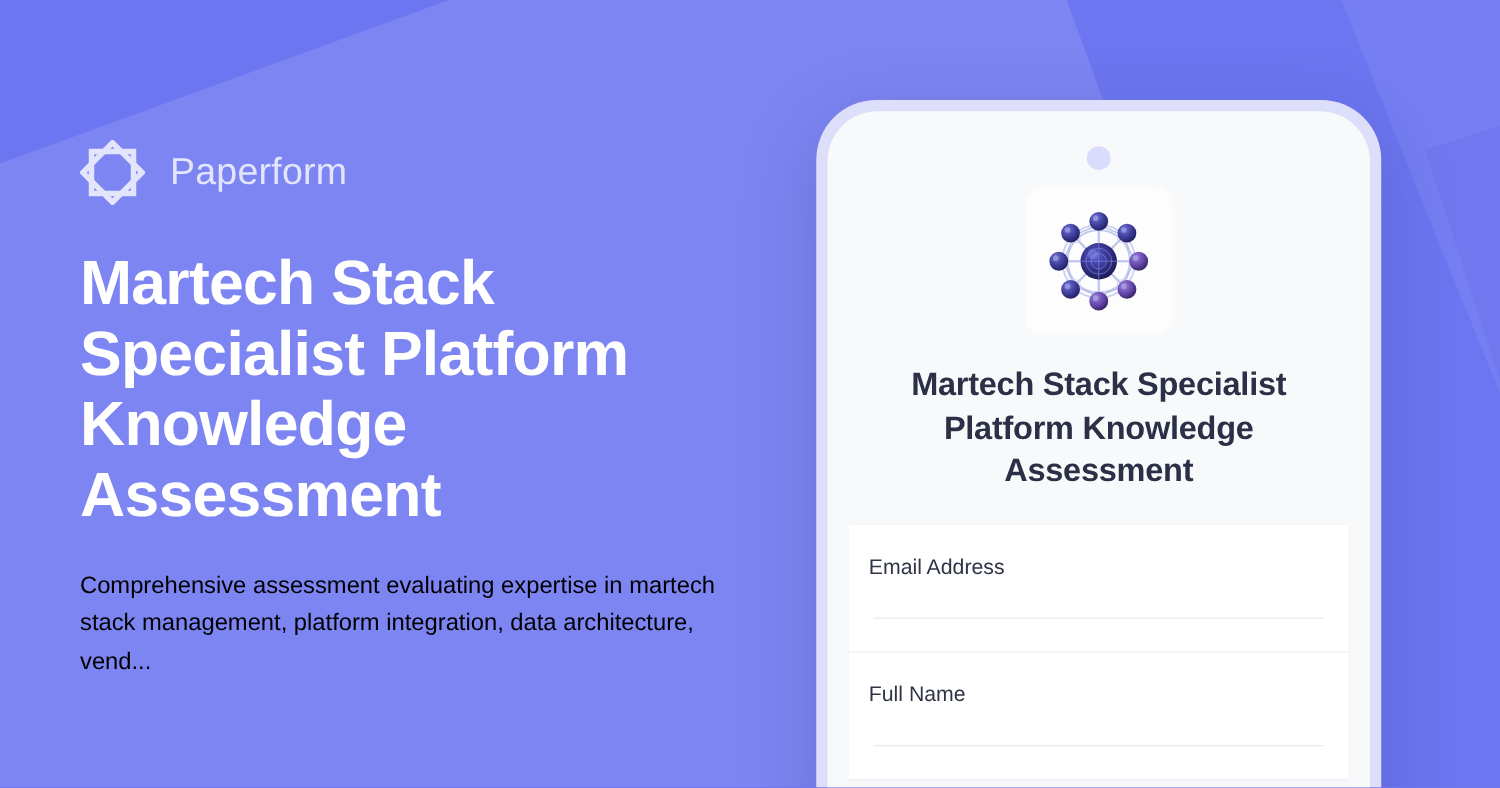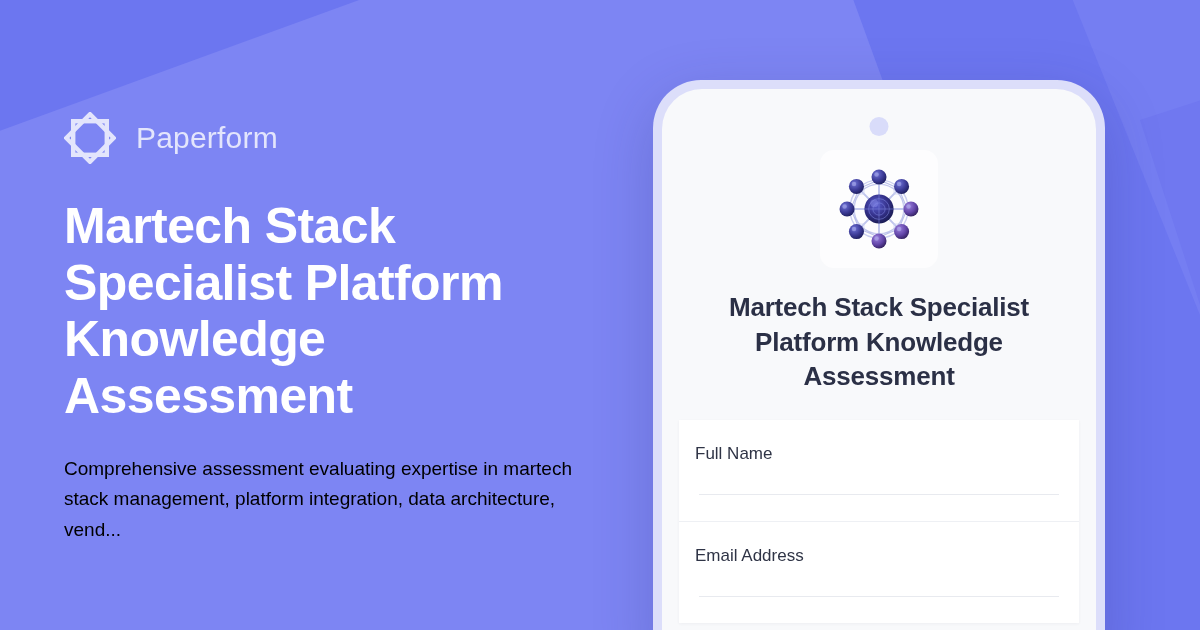--- a/index.html
+++ b/index.html
@@ -274,28 +274,28 @@
               <circle cx="23.4" cy="23.4" r="2.4"></circle>
             </g>
           </svg>
         </div>
 
         <div class="form-title">Martech Stack Specialist Platform Knowledge Assessment</div>
 
         <div class="form-card">
 
           <div class="field field-tall">
+            <div class="field-label">Email Address</div>
+            <div class="field-underline"></div>
+          </div>
+
+          <div class="field field-tall">
             <div class="field-label">Full Name</div>
             <div class="field-underline"></div>
           </div>
 
-          <div class="field field-tall">
-            <div class="field-label">Email Address</div>
-            <div class="field-underline"></div>
-          </div>
-
         </div>
 
       </div>
     </div>
   </div>
 
 </div>
 
 </body></html>

